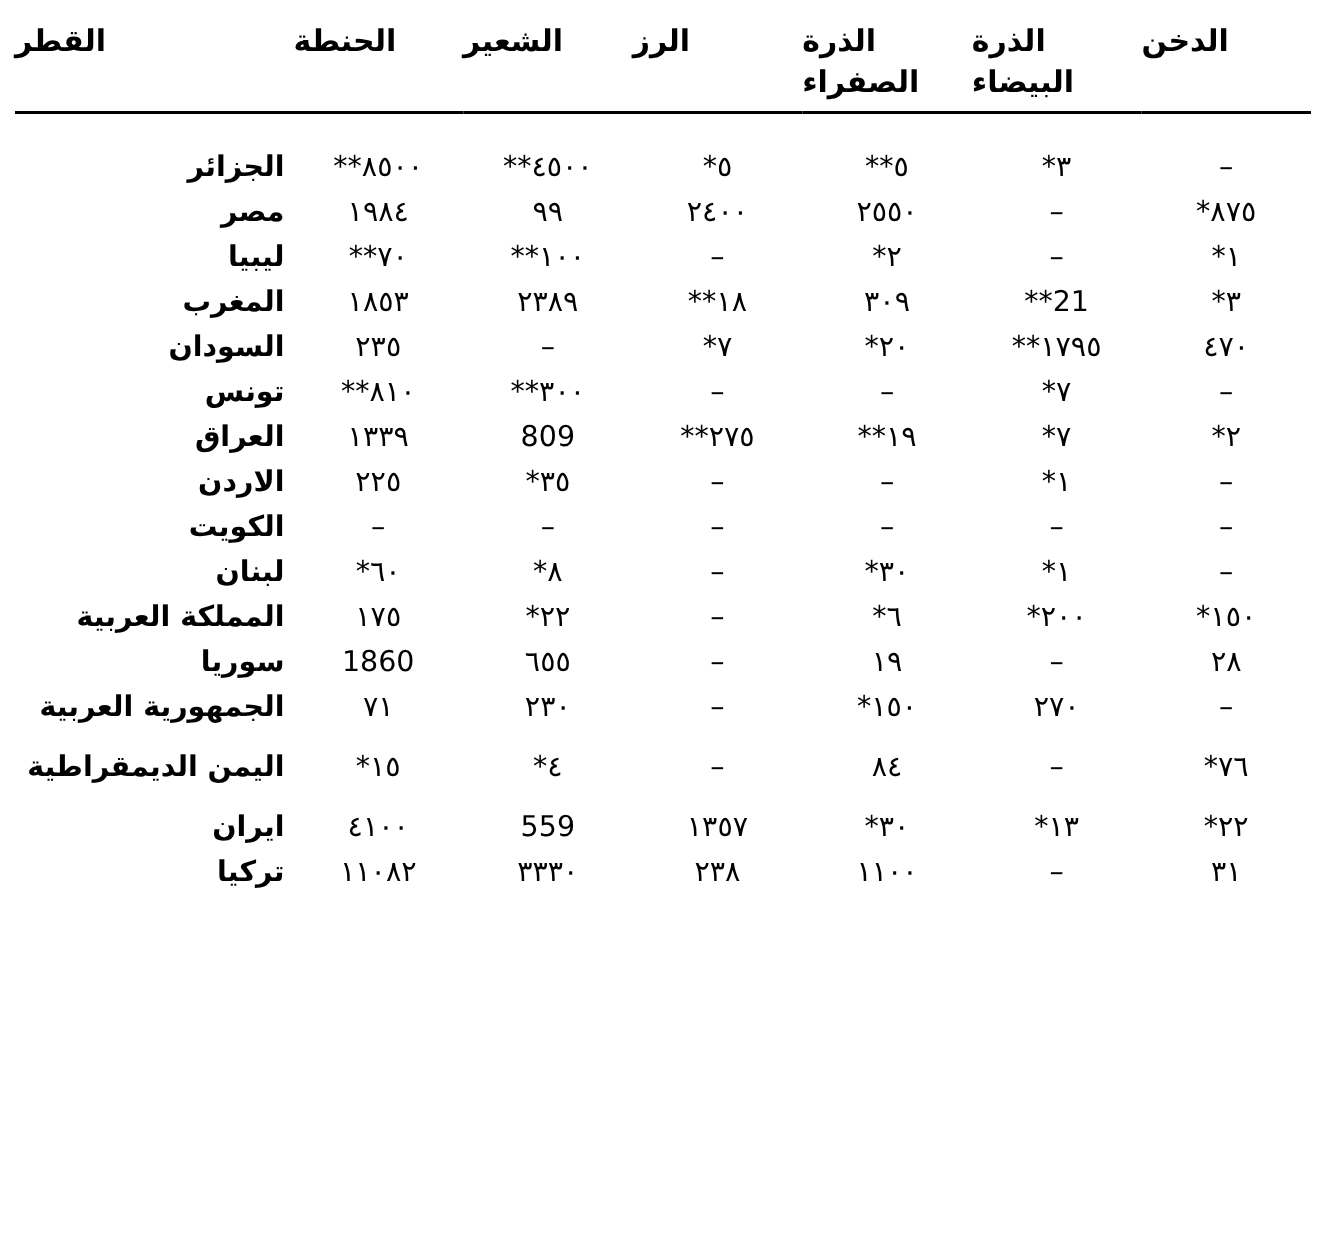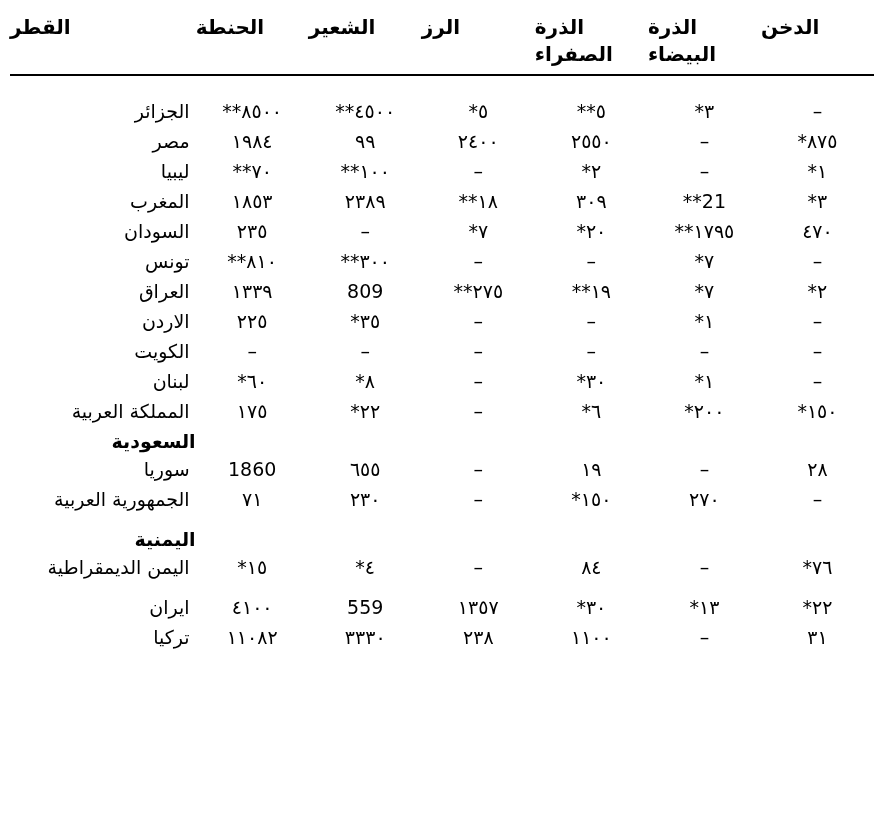--- a/index.html
+++ b/index.html
@@ -54,21 +54,21 @@
   }
   tbody td {
     font-size: 19px;
     line-height: 1.42;
     text-align: center;
     height: 30px;
     white-space: nowrap;
   }
   tbody td.country {
     text-align: right;
-    font-weight: normal;
+    font-weight: bold;
     padding-right: 6px;
     font-size: 19px;
   }
   tbody tr.tall td {
     height: 40px;
   }
   .col-country { width: 21.5%; }
   .col-data { width: 13.1%; }
   .cont-line td {
     height: 28px;
@@ -202,45 +202,37 @@
       </tr>
       <tr>
         <td>١٥٠*</td>
         <td>٢٠٠*</td>
         <td>٦*</td>
         <td>–</td>
         <td>٢٢*</td>
         <td>١٧٥</td>
         <td class="country">المملكة العربية</td>
       </tr>
-      <tr class="cont-line">
-        <td colspan="6"></td>
-        <td>السعودية</td>
-      </tr>
       <tr>
         <td>٢٨</td>
         <td>–</td>
         <td>١٩</td>
         <td>–</td>
         <td>٦٥٥</td>
         <td>1860</td>
         <td class="country">سوريا</td>
       </tr>
       <tr class="tall">
         <td>–</td>
         <td>٢٧٠</td>
         <td>١٥٠*</td>
         <td>–</td>
         <td>٢٣٠</td>
         <td>٧١</td>
         <td class="country">الجمهورية العربية</td>
-      </tr>
-      <tr class="cont-line">
-        <td colspan="6"></td>
-        <td>اليمنية</td>
       </tr>
       <tr class="tall">
         <td>٧٦*</td>
         <td>–</td>
         <td>٨٤</td>
         <td>–</td>
         <td>٤*</td>
         <td>١٥*</td>
         <td class="country">اليمن الديمقراطية</td>
       </tr>

